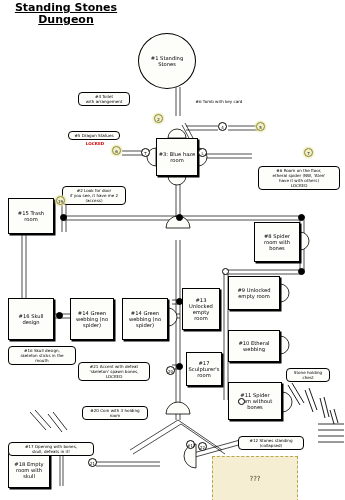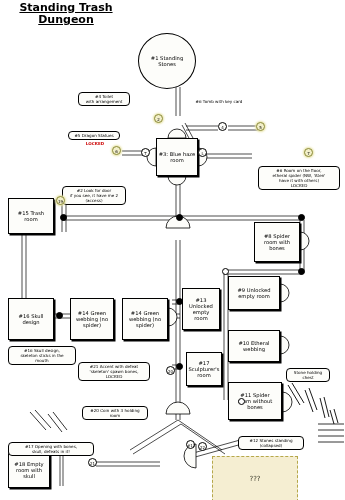--- a/index.html
+++ b/index.html
@@ -142,21 +142,21 @@
       <path d="M320 398 L325 418 M324 397 L329 417" stroke-width="0.9"></path>
       <path d="M330 410 L334 424 M334 409 L338 423" stroke-width="0.9"></path>
 
       <path d="M318 424 L344 424 M318 430 L344 430 M318 436 L344 436 M318 442 L344 442" stroke-width="0.8"></path>
 
       <path d="M30 412 L46 430 M35 410 L51 428" stroke-width="0.8"></path>
       <path d="M48 414 L62 432 M53 412 L67 430" stroke-width="0.8"></path>
     </g>
   </svg>
 
-  <div class="title">Standing Trash
+  <div class="title">Standing Stones
 Dungeon</div>
 
   <div class="circle-room" style="left:138px;top:33px;width:56px;height:54px;">#1 Standing
 Stones</div>
 
   <div class="room" style="left:156px;top:138px;width:42px;height:38px;">#3: Blue haze
 room</div>
 
   <div class="room" style="left:8px;top:198px;width:46px;height:36px;">#15 Trash
 room</div>

